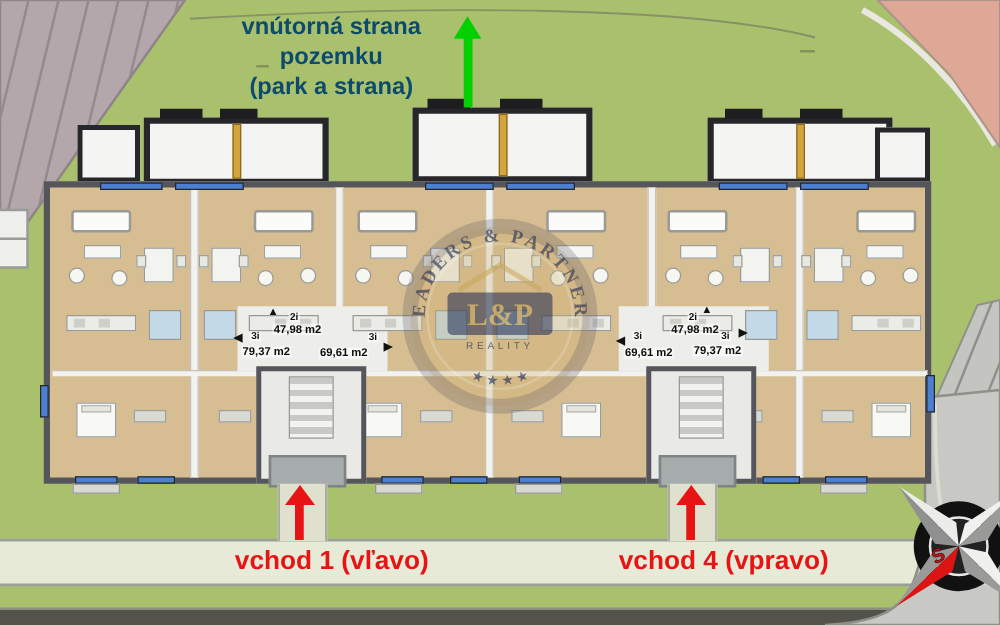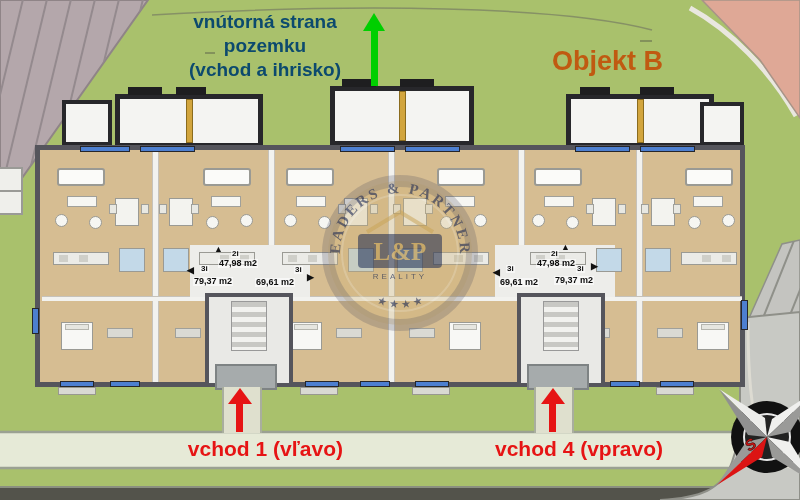--- a/index.html
+++ b/index.html
@@ -279,26 +279,25 @@
     <text x="85" y="92" text-anchor="middle" font-size="25" font-weight="bold" fill="rgba(201,167,95,0.95)" font-family="Liberation Serif,serif">L&amp;P</text>
     <text x="85" y="111" text-anchor="middle" font-size="8" letter-spacing="3" fill="rgba(38,48,82,0.85)">REALITY</text>
     <text font-size="11" fill="rgba(38,48,82,0.8)">
       <textPath href="#arcBot" startOffset="50%" text-anchor="middle">★ ★ ★ ★</textPath>
     </text>
   </svg>
 
   <div class="note-green">
     <div>vnútorná strana</div>
     <div>pozemku</div>
-    <div>(vchod a ihrisko)</div>
+    <div>(park a strana)</div>
   </div>
   <div class="abs g-head" style="left:363px;top:13px"></div>
   <div class="abs arr-shaft g-shaft" style="left:371px;top:30px"></div>
 
-  <div class="objektb">Objekt B</div>
 
   <div class="aptg" style="left:193px;top:249px">
     <span class="tri" style="left:20px;top:-4px">▲</span>
     <span class="ty" style="left:38px;top:1px">2i</span>
     <span class="ar" style="left:25px;top:10px">47,98 m2</span>
     <span class="tri" style="left:-7px;top:17px">◀</span>
     <span class="ty" style="left:7px;top:16px">3i</span>
     <span class="ar" style="left:0px;top:28px">79,37 m2</span>
     <span class="ty" style="left:101px;top:17px">3i</span>
     <span class="tri" style="left:113px;top:24px">▶</span>

